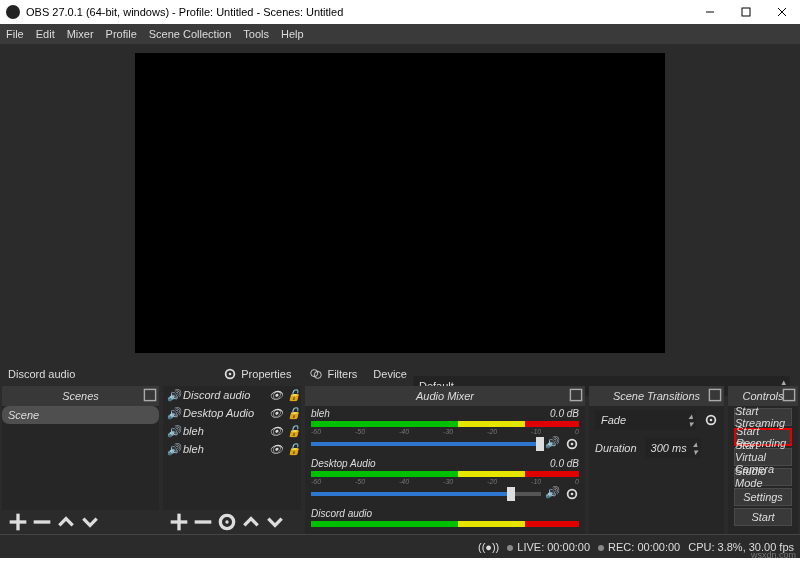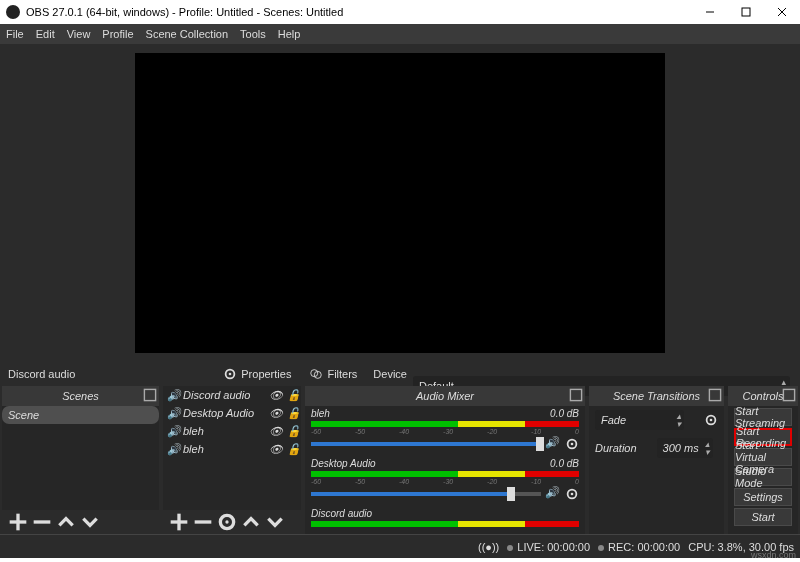--- a/index.html
+++ b/index.html
@@ -39,21 +39,21 @@
   .mixer-ch { padding:2px 6px 4px 6px; }
   .mixer-top { display:flex; justify-content:space-between; font-size:10px; color:#ddd;}
   .meter { height:6px; margin-top:2px; background:linear-gradient(to right,#00c000 0%,#00c000 55%,#e5e500 55%,#e5e500 80%,#e00000 80%,#e00000 100%); position:relative;}
   .ticks { height:6px; display:flex; justify-content:space-between; font-size:7px; color:#777; margin-top:1px; }
   .slider-row { display:flex; align-items:center; gap:4px; margin-top:2px;}
   .slider { flex:1; height:4px; background:#555; position:relative;}
   .slider .fill { height:4px; background:#2e77d0;}
   .slider .thumb { width:8px; height:14px; background:#ddd; position:absolute; top:-5px;}
   .spkicon { width:16px; height:16px;}
   .gear { width:14px; height:14px;}
-  .trans-row { display:flex; align-items:center; gap:20px; padding:4px 6px;}
+  .trans-row { display:flex; align-items:center; gap:8px; padding:4px 6px;}
   .trans-select { flex:1; background:#232323; height:20px; border-radius:3px; padding:0 14px 0 6px; display:flex; align-items:center; position:relative;}
   .trans-select .updn { position:absolute; right:3px; font-size:9px; color:#aaa; line-height:8px;}
   .spin { background:#232323; height:20px; width:56px; border-radius:3px; display:flex; align-items:center; padding-left:6px; position:relative;}
   .spin .updn { position:absolute; right:3px; font-size:9px; color:#aaa; line-height:8px;}
   .ctl-btn { height:18px; margin:2px 6px; background:#393939; display:flex; align-items:center; justify-content:center; font-size:11px; border:1px solid #4a4a4a;}
   .ctl-btn.hl { border:2px solid #e00000; background:#3a3a3a; }
   .status { height:24px; background:#2b2b2b; border-top:1px solid #444; display:flex; align-items:center; justify-content:flex-end; font-size:11px; color:#ddd; gap:8px; padding-right:6px;}
   .dot { width:6px; height:6px; border-radius:50%; display:inline-block; margin-right:4px; background:#888;}
   .wm { position:absolute; right:4px; bottom:2px; font-size:9px; color:#777;}
   svg { display:block;}
@@ -80,21 +80,21 @@
           <line x1="1" y1="1" x2="9" y2="9" stroke="#000"></line>
           <line x1="9" y1="1" x2="1" y2="9" stroke="#000"></line>
         </svg>
       </div>
   </div>
 </div>
 
 <div class="menu">
   <span>File</span>
   <span>Edit</span>
-  <span>View</span>
+  <span>Mixer</span>
   <span>Profile</span>
   <span>Scene Collection</span>
   <span>Tools</span>
   <span>Help</span>
 </div>
 
 <div class="preview">
   <div class="canvas"></div>
 </div>
 

